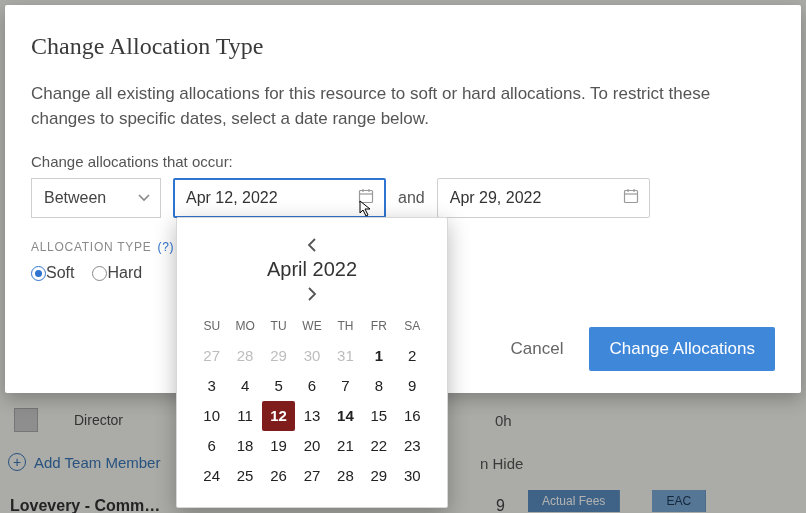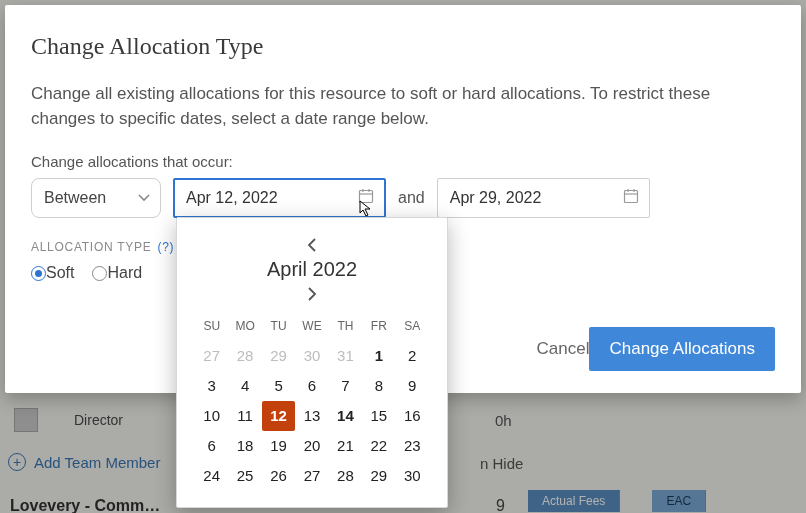--- a/index.html
+++ b/index.html
@@ -23,56 +23,56 @@
   
   .scrim { position:absolute; inset:0; background:rgba(0,0,0,0.30); }
 
   
   .modal { position:absolute; left:5px; top:5px; right:5px; height:388px; background:#ffffff; border-radius:2px; box-shadow:0 6px 18px rgba(0,0,0,0.25); padding:28px 26px 22px 26px; color:#333; }
   .modal h1 { font-family: Georgia, "Times New Roman", serif; font-weight:400; font-size:24px; color:#3a3a3a; margin-bottom:22px; }
   .modal .desc { font-size:17px; line-height:1.45; color:#555; margin-bottom:22px; max-width:720px; }
   .modal .occur-label { font-size:15px; color:#555; margin-bottom:8px; }
 
   .date-row { display:flex; align-items:center; gap:12px; margin-bottom:22px; }
-  .select { position:relative; height:40px; min-width:130px; border:1px solid #cfcfcf; border-radius:8px; background:#fff; display:flex; align-items:center; padding:0 34px 0 12px; font-size:16px; color:#444; cursor:pointer;text-align:right; }
+  .select { position:relative; height:40px; min-width:130px; border:1px solid #cfcfcf; border-radius:0; background:#fff; display:flex; align-items:center; padding:0 34px 0 12px; font-size:16px; color:#444; cursor:pointer;text-align:right; }
   .select .chev { position:absolute; right:10px; top:50%; transform:translateY(-50%); }
   .chev svg { display:block; }
 
   .date-input { position:relative; width:213px; height:40px; border:1px solid #cfcfcf; border-radius:2px; background:#fff; display:flex; align-items:center; padding:0 36px 0 12px; font-size:16px; color:#333; }
   .date-input.focused { border:2px solid #2f74d0; padding:0 35px 0 11px; }
   .date-input .cal-icon { position:absolute; right:10px; top:50%; transform:translateY(-50%); color:#888; }
   .date-input .cursor-icon { position:absolute; right:10px; top:20px; }
 
   .and-word { font-size:16px; color:#555; }
 
   .section-label { font-size:12px; letter-spacing:0.06em; color:#8a8a8a; text-transform:uppercase; margin-bottom:10px; }
   .section-label .help { color:#2f74d0; font-size:12px; margin-left:2px; cursor:pointer; }
 
   .radios { display:flex; align-items:center; gap:18px; font-size:16px; color:#444; }
   .radio { display:flex; align-items:center; gap:0; cursor:pointer; }
   .radio .dot { width:15px; height:15px; border:1.5px solid #888; border-radius:50%; display:flex; align-items:center; justify-content:center; }
   .radio.checked .dot { border-color:#2f74d0; }
   .radio.checked .dot::after { content:""; width:7px; height:7px; background:#2f74d0; border-radius:50%; }
 
-  .footer { position:absolute; right:26px; bottom:22px; display:flex; align-items:center; }
+  .footer { position:absolute; right:26px; bottom:22px; display:flex; align-items:center; gap:26px; }
   .btn-cancel { font-size:17px; color:#666; background:none; border:none; cursor:pointer; }
   .btn-primary { background:#3f87d9; color:#fff; border:none; border-radius:2px; padding:12px 20px; font-size:17px; cursor:pointer; }
 
   
   .calendar { position:absolute; left:176px; top:217px; width:272px; background:#fff; border:1px solid #d8d8d8; border-radius:2px; box-shadow:0 6px 22px rgba(0,0,0,0.28); padding:14px 18px 16px 18px; z-index:50; }
   .cal-head { display:flex; align-items:center; justify-content:space-between; margin-bottom:12px;flex-direction:column; }
   .cal-title { font-size:20px; color:#333; }
   .nav-btn { width:26px; height:26px; display:flex; align-items:center; justify-content:center; color:#555; cursor:pointer; }
 
   .wk-row, .day-row { display:grid; grid-template-columns:repeat(7, 1fr); text-align:center; }
   .wk-row { font-size:12px; color:#666; margin-bottom:8px; }
   .day-row { font-size:15px; color:#222; }
   .day { height:30px; line-height:30px; cursor:pointer; border-radius:2px; }
   .day.muted { color:#bdbdbd; }
-  .day.selected { background:#c2410c; color:#fff; font-weight:600; }
+  .day.selected { background:#7f1d1d; color:#fff; font-weight:600; }
   .day.bold { font-weight:700; }
 
 </style>
 </head>
 <body>
 
 <div class="bg">
   <div class="avatar"></div>
   <div class="director">Director</div>
   <div class="addrow">

